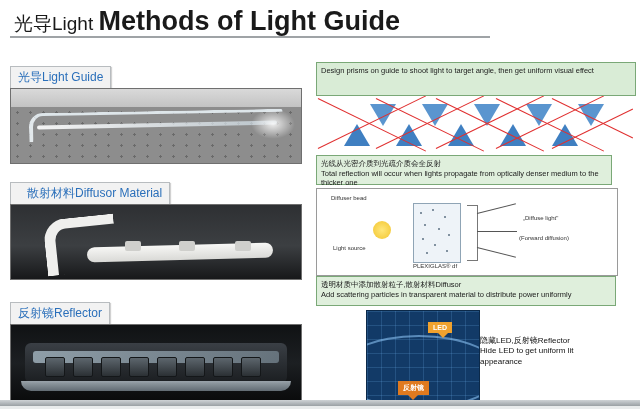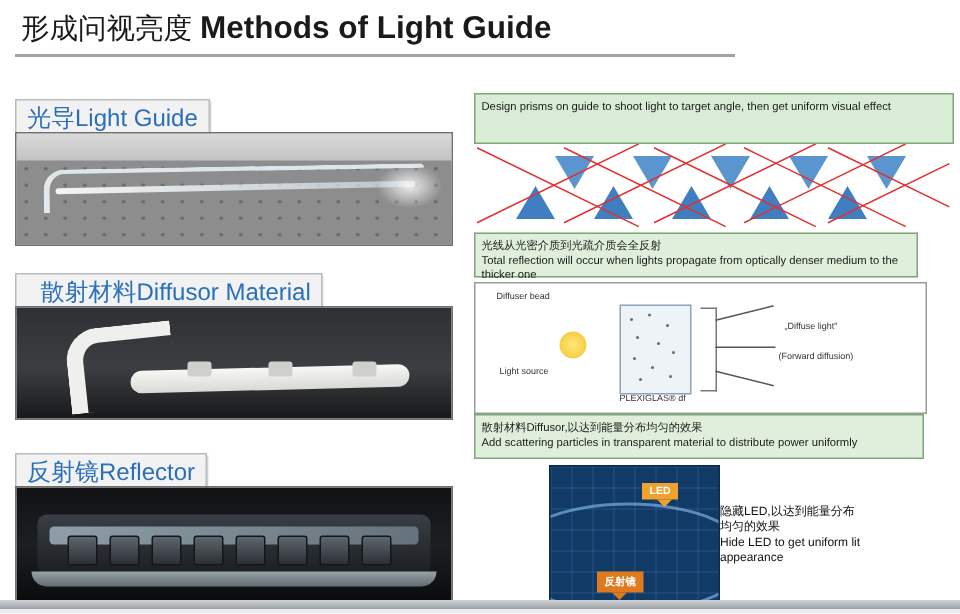--- a/index.html
+++ b/index.html
@@ -12,33 +12,33 @@
   }
   .slide{position:absolute;left:0;top:0;width:640px;height:409px;overflow:hidden;}
 
   
   .title{
     position:absolute;left:14px;top:6px;
     font-size:21px;color:#1a1a1a;
     white-space:nowrap;
   }
   .title .cn{font-size:19px;}
-  .title .en{font-size:21px;font-weight:bold;}
+  .title .en{font-size:27px;font-weight:bold;}
   .title-rule{
     position:absolute;left:10px;top:36px;width:480px;height:2px;
     background:#9fa3a6;
   }
 
   
   .label{
     position:absolute;
     background:#f2f2f2;
     border:1px solid #b8bcbf;
     color:#1f6fb2;
-    font-size:16px;
+    font-size:12px;
     padding:2px 7px 3px 7px;
     white-space:nowrap;
     box-shadow:1px 1px 1px rgba(0,0,0,0.18);
   }
   .label.blue{color:#2a6fba;}
 
   
   .photo{position:absolute;overflow:hidden;border:1px solid #6f6f6f;}
 
   
@@ -225,21 +225,21 @@
   .bottom-bar2{
     position:absolute;left:0;bottom:0;width:640px;height:3px;background:#e9ebec;
   }
 </style>
 </head>
 <body>
 
 <div class="slide">
 
   <div class="title">
-    <span class="cn">形成问视亮度 </span><span class="en">Methods of Light Guide</span>
+    <span class="cn">光导Light </span><span class="en">Methods of Light Guide</span>
   </div>
   <div class="title-rule"></div>
 
   <div class="label blue" style="left:10px;top:66px;">光导Light Guide</div>
 
   <div class="photo" id="photo-lightguide">
     <div class="wall"></div>
     <div class="table"></div>
     <div class="rod"></div>
     <div class="rod2"></div>
@@ -328,36 +328,36 @@
       <div class="dd-dot" style="left:32px;top:46px;"></div>
       <div class="dd-dot" style="left:12px;top:48px;"></div>
     </div>
     <div class="dd-bracket"></div>
     <div class="dd-arrow" style="left:160px;top:24px;width:40px;transform:rotate(-14deg);"></div>
     <div class="dd-arrow" style="left:160px;top:42px;width:40px;"></div>
     <div class="dd-arrow" style="left:160px;top:58px;width:40px;transform:rotate(14deg);"></div>
   </div>
 
   <div class="textbox" id="txt-scatter">
-    <span class="cn">散射材料Diffusor,以达到能量分布均匀的效果</span>
+    <span class="cn">透明材质中添加散射粒子,散射材料Diffusor</span>
     <span class="en">Add scattering particles in transparent material to distribute power uniformly</span>
   </div>
 
   <div id="led-image">
     <div class="grid"></div>
     <div class="arc"></div>
   </div>
 
   <div class="callout" id="callout-led">
     <span>LED</span>
   </div>
   <div class="callout" id="callout-reflector">
     <span>反射镜</span>
   </div>
 
   <div id="txt-hideled">
-    <div>隐藏LED,以达到能量分布均匀的效果</div>
+    <div>隐藏LED,反射镜Reflector</div>
     <div>Hide LED to get uniform lit appearance</div>
   </div>
 
   <div class="bottom-bar"></div>
   <div class="bottom-bar2"></div>
 </div>
 
 </body></html>

